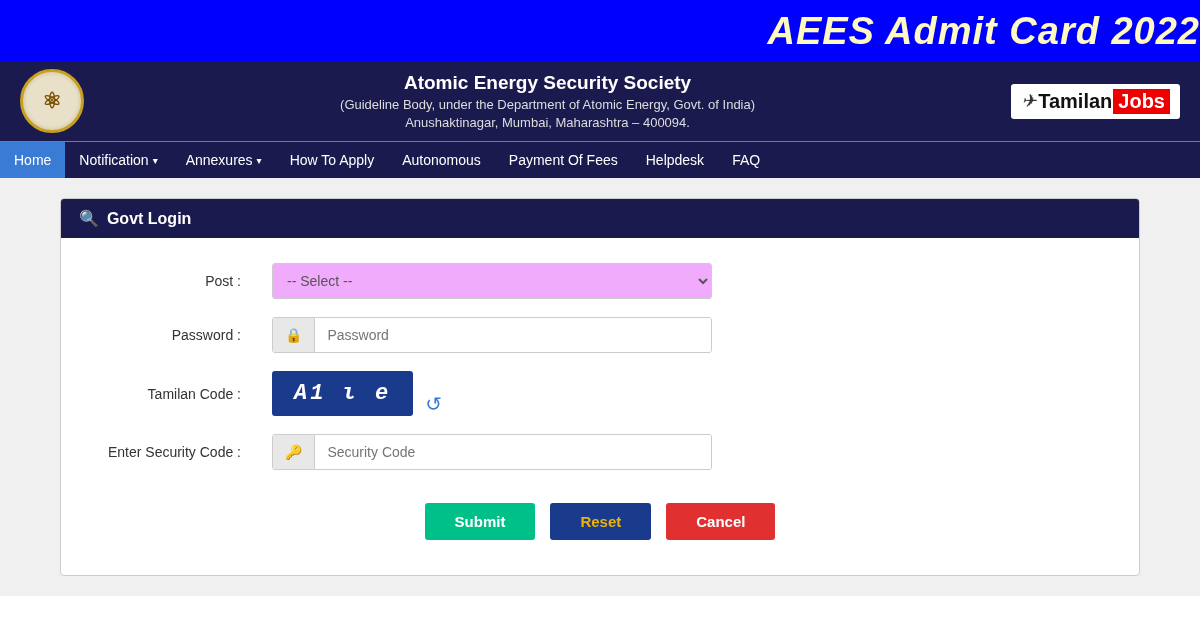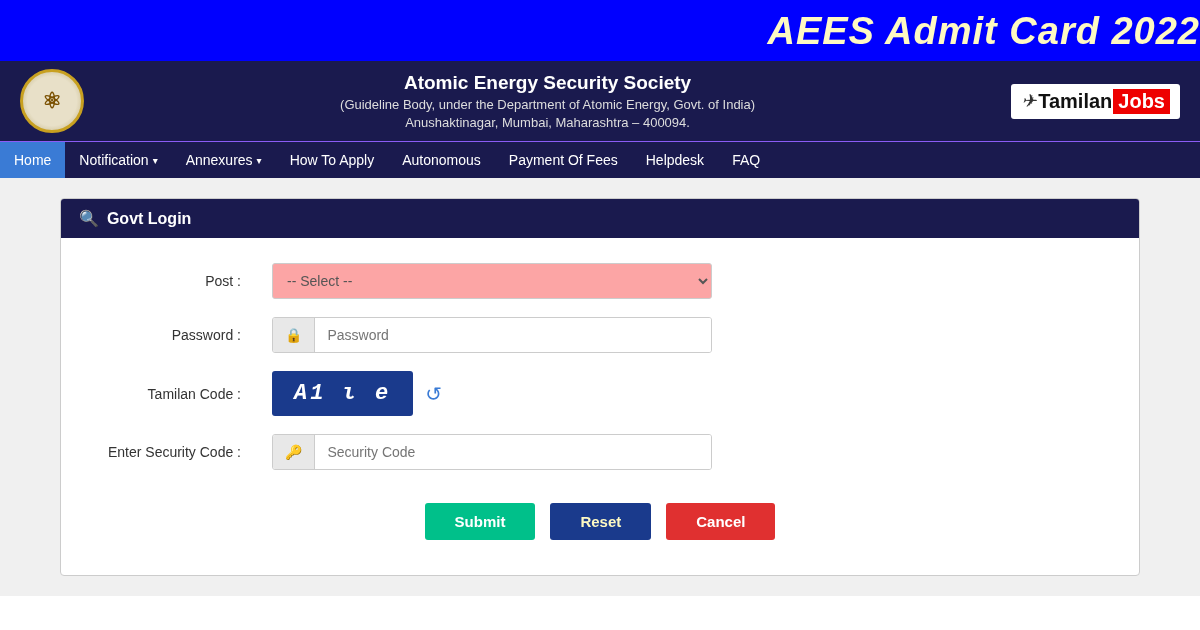--- a/index.html
+++ b/index.html
@@ -123,21 +123,21 @@
       flex: 1;
       max-width: 440px;
     }
     select.form-select {
       width: 100%;
       padding: 8px 10px;
       border: 1px solid #ccc;
       border-radius: 3px;
       font-size: 14px;
       color: #555;
-      background: #fca5a5;
+      background: #f0abfc;
       cursor: pointer;
     }
     .input-with-icon {
       display: flex;
       align-items: center;
       border: 1px solid #ccc;
       border-radius: 3px;
       overflow: hidden;
       background: #fff;
     }
@@ -155,21 +155,21 @@
       padding: 9px 12px;
       font-size: 14px;
       color: #999;
       width: 100%;
       background: #fff;
     }
 
     
     .captcha-wrap {
       display: flex;
-      align-items: center;
+      align-items: flex-end;
       gap: 12px;
     }
     .captcha-img {
       background: #1a3a8c;
       color: #fff;
       font-size: 22px;
       font-weight: bold;
       font-style: italic;
       padding: 10px 22px;
       border-radius: 3px;
@@ -194,21 +194,21 @@
     }
     .btn {
       padding: 10px 30px;
       font-size: 15px;
       border: none;
       border-radius: 3px;
       cursor: pointer;
       font-weight: bold;
     }
     .btn-success { background: #00c08a; color: #fff; text-align: right; }
-    .btn-primary { background: #1a3a8c; color: #fef9c3; }
+    .btn-primary { background: #1a3a8c; color: #eab308; }
     .btn-danger  { background: #e03030; color: #fff; }
 
     
     .tamilan-logo {
       display: flex;
       align-items: center;
       background: #fff;
       border-radius: 3px;
       padding: 5px 10px;
     }

